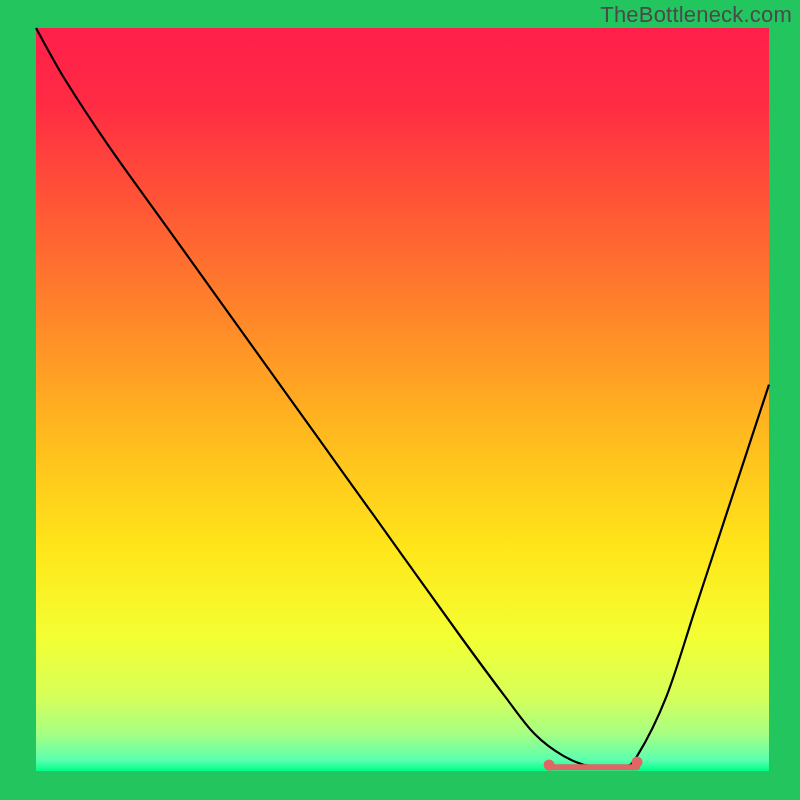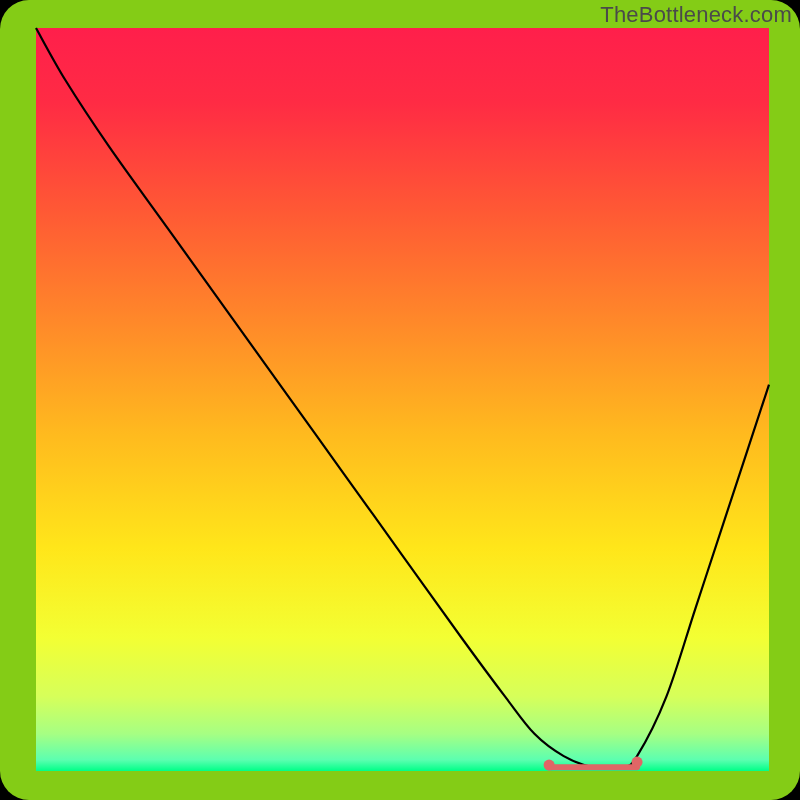--- a/index.html
+++ b/index.html
@@ -8,22 +8,21 @@
     width: 800px;
     height: 800px;
     background: #000;
     overflow: hidden;
     font-family: Arial, Helvetica, sans-serif;
   }
   .frame {
     position: relative;
     width: 800px;
     height: 800px;
-    background: #84cc16;
-    border-radius: 29px;
+    background: #22c55e;
   }
   .watermark {
     position: absolute;
     top: 2px;
     right: 8px;
     color: #4a4a4a;
     font-size: 22px;
     font-weight: 500;
     letter-spacing: 0.2px;
     z-index: 5;

